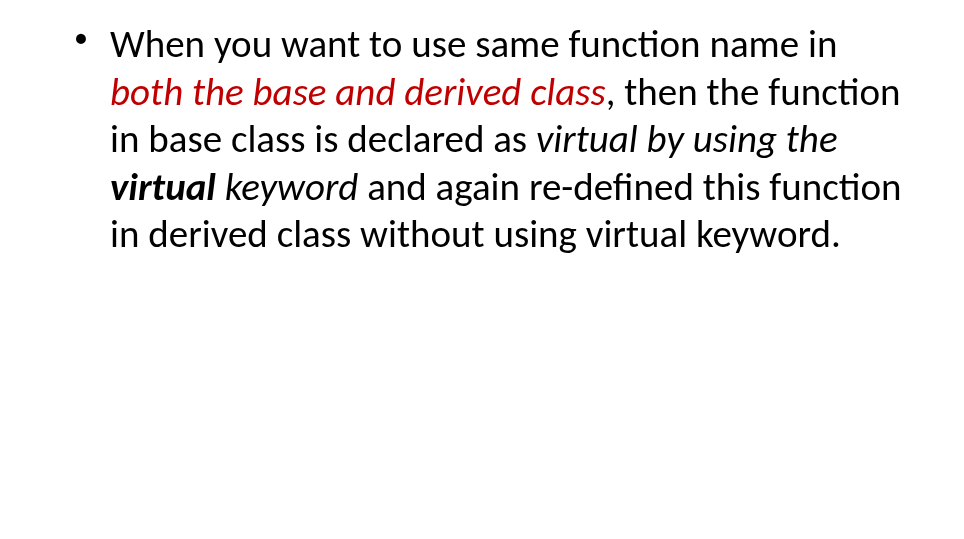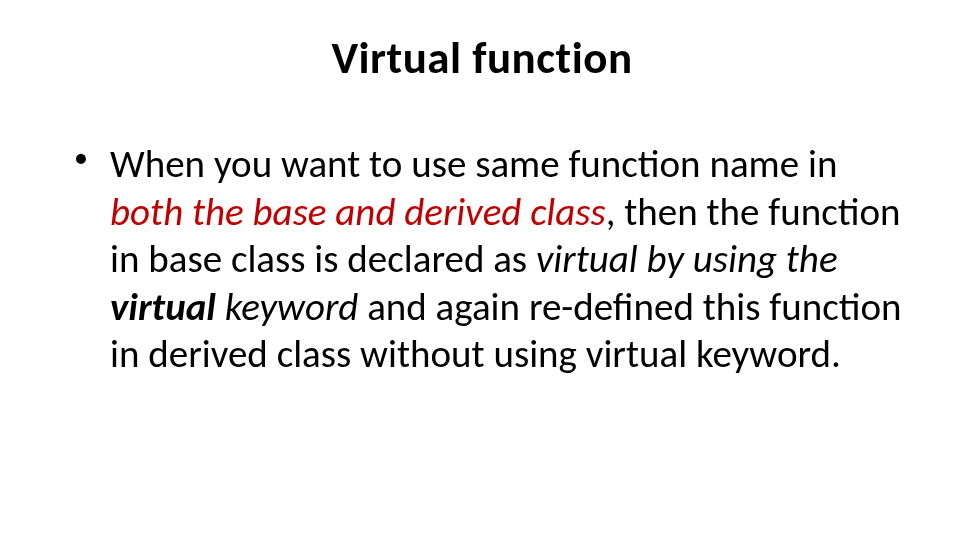--- a/index.html
+++ b/index.html
@@ -54,21 +54,20 @@
     font-style: italic;
   }
   .bold {
     font-weight: 700;
   }
 </style>
 </head>
 <body>
 
 <div class="slide">
-  <div class="title">Virtual function</div>
   <div class="body">
     <ul>
       <li>
         <span>When you want to use same function name in </span><span class="red-italic">both the base and derived class</span><span>, then the function in base class is declared as </span><span class="italic">virtual by using the </span><span class="italic bold">virtual</span><span class="italic"> keyword</span><span> and again re-defined this function in derived class without using virtual keyword.</span>
       </li>
     </ul>
   </div>
 </div>
 
 </body></html>

